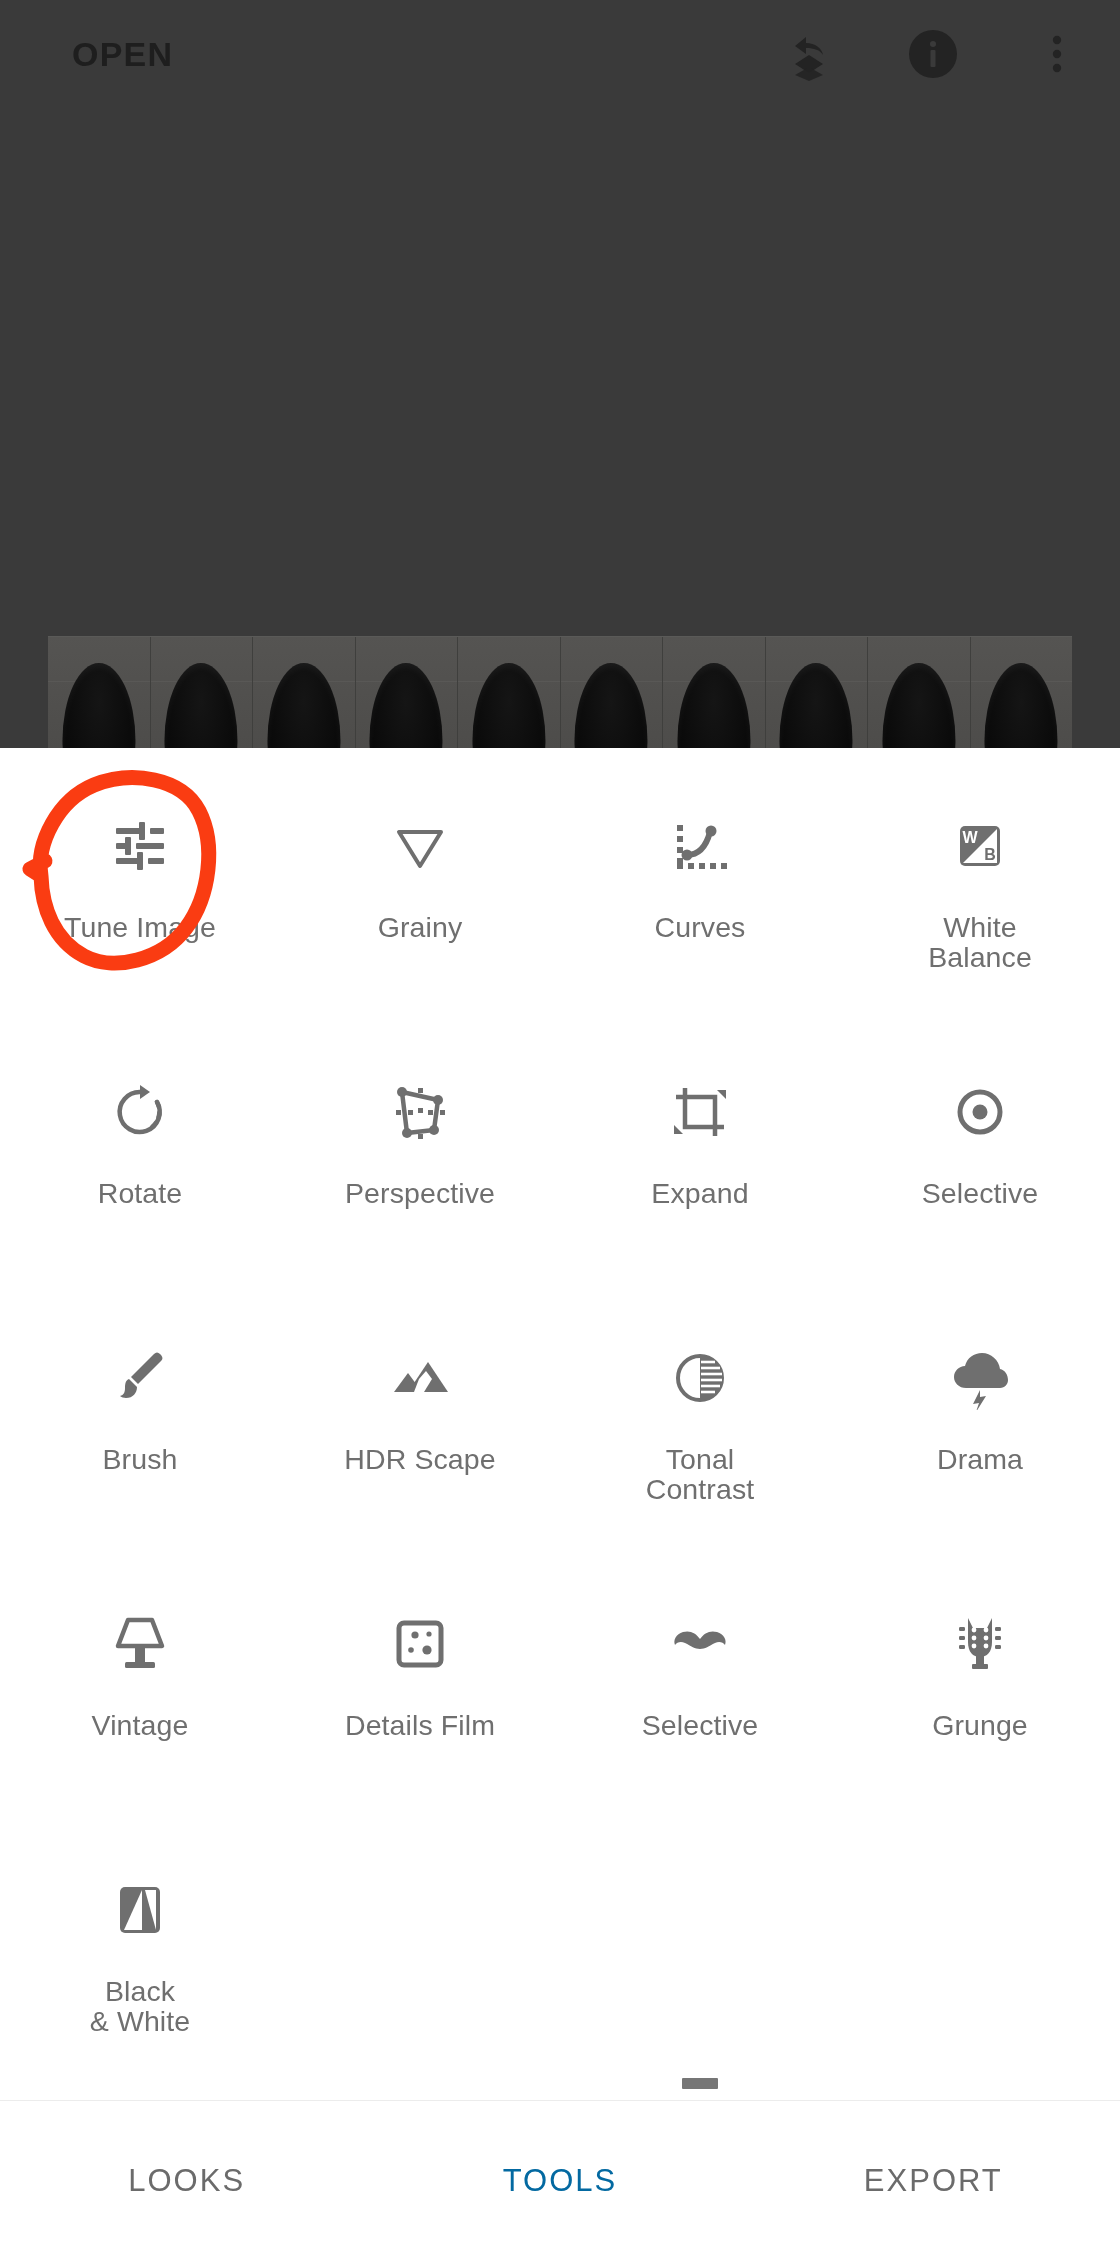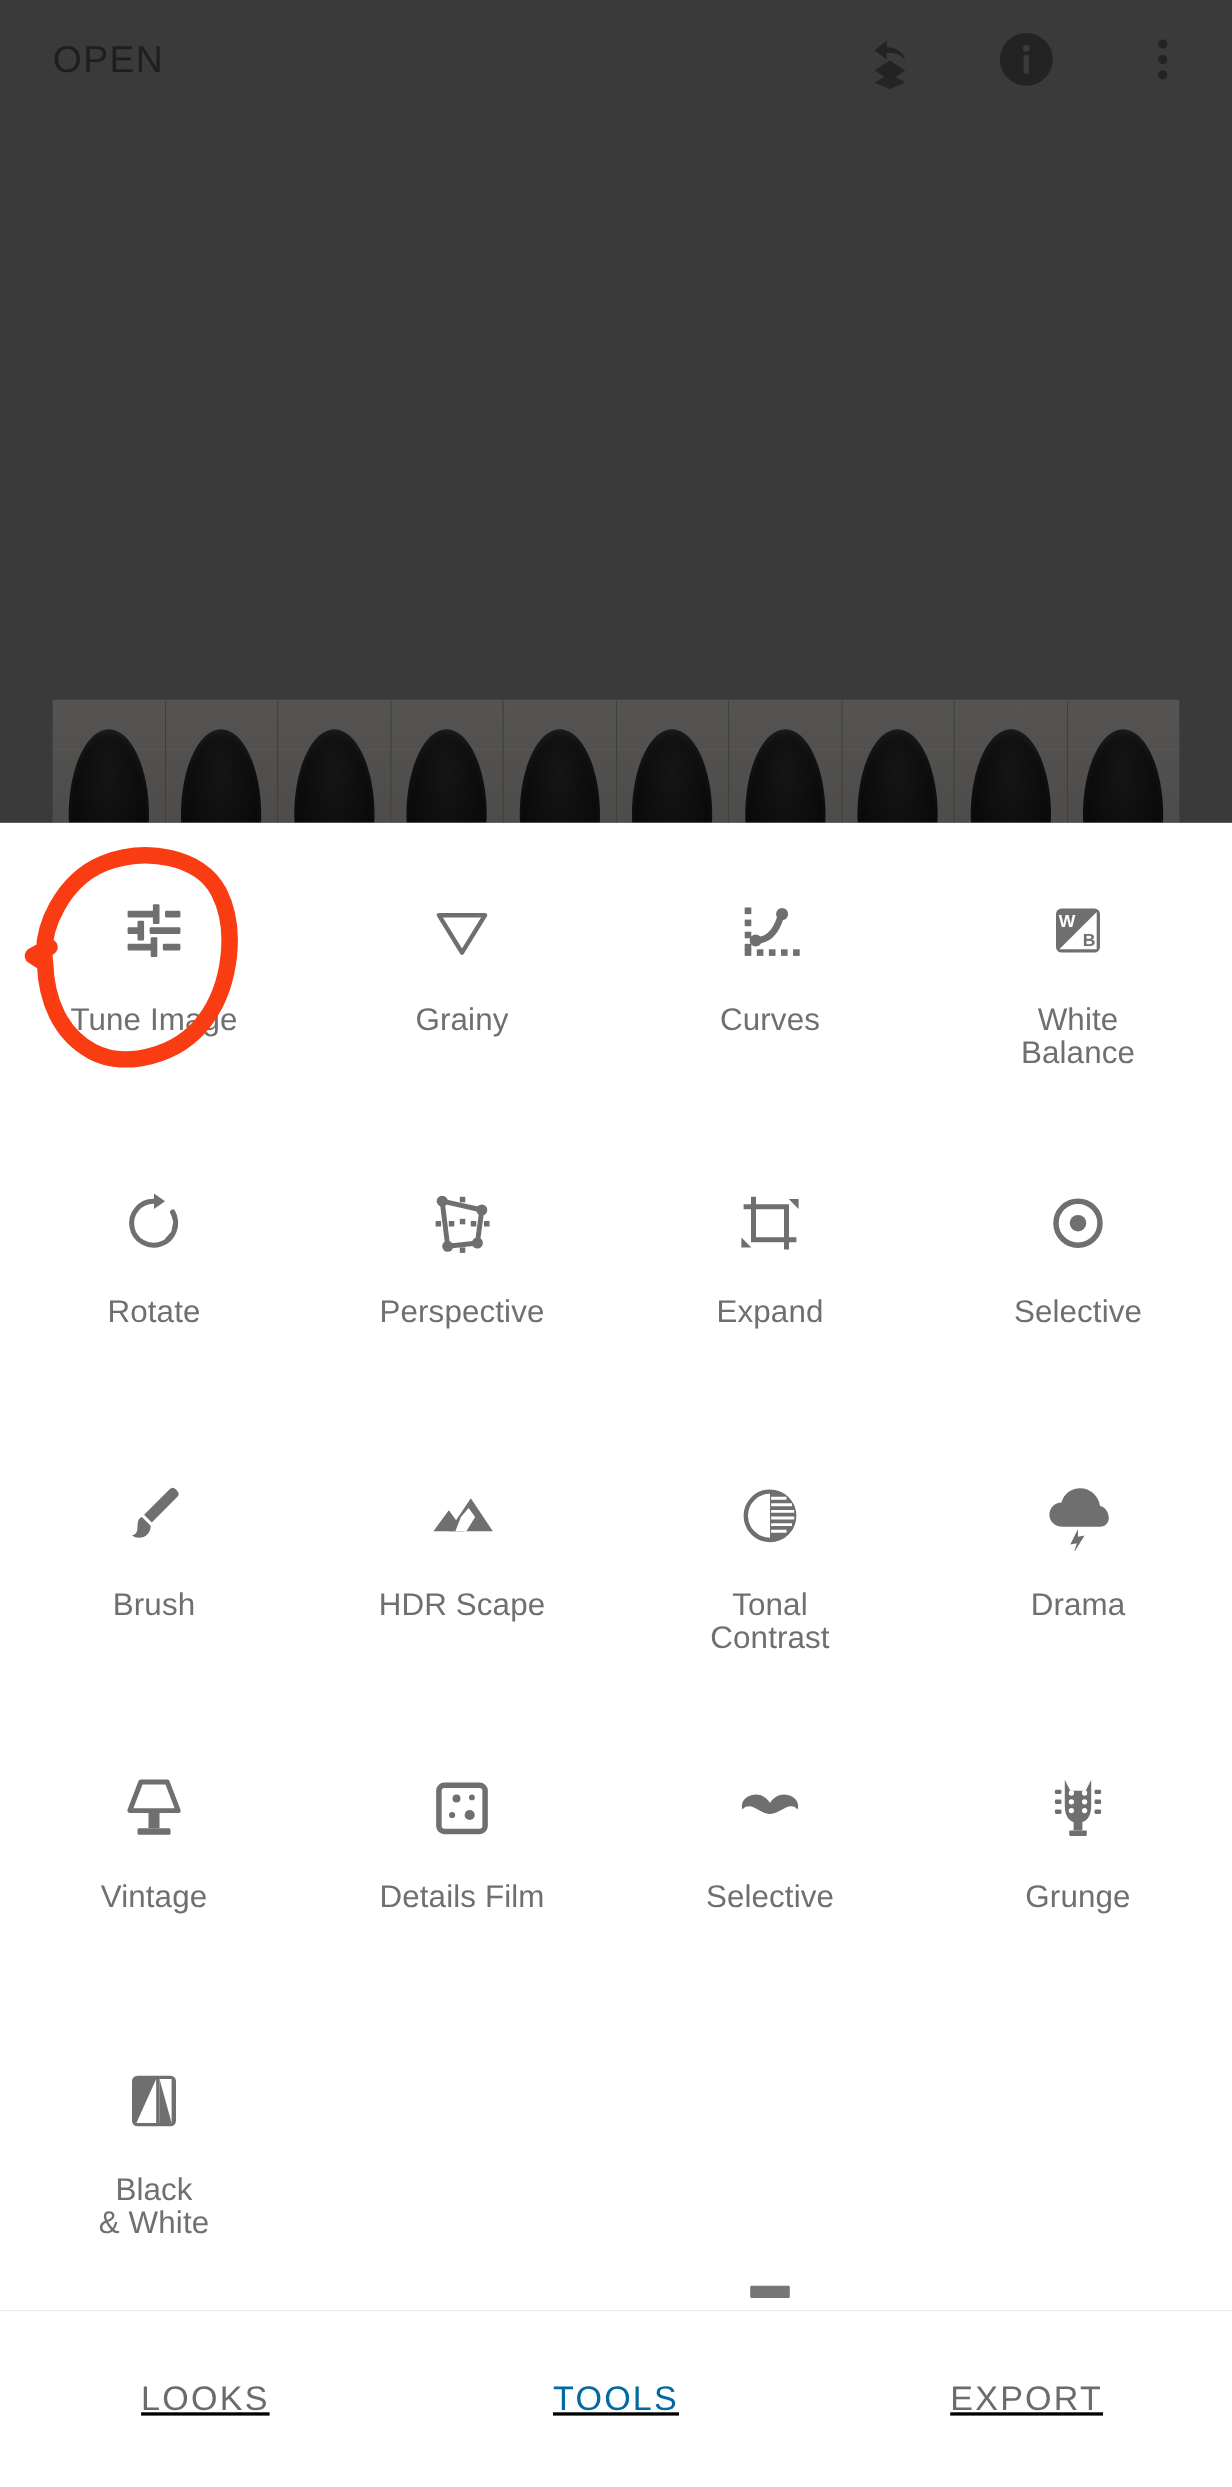--- a/index.html
+++ b/index.html
@@ -34,21 +34,22 @@
     width: 1120px;
     height: 108px;
     display: flex;
     align-items: center;
     padding: 0 36px 0 48px;
   }
   #open-label {
     font-size: 34px;
     letter-spacing: 1.2px;
     color: #1e1e1e;
-    font-weight: 400;
+    font-weight: 700;
+    margin-left: 24px;
   }
   #topbar-actions {
     margin-left: auto;
     display: flex;
     align-items: center;
     gap: 70px;
   }
   .tb-icon {
     width: 54px; height: 54px;
     display: flex; align-items: center; justify-content: center;
@@ -169,21 +170,20 @@
   #bottom-nav {
     position: absolute;
     left: 0;
     top: 2100px;
     width: 1120px;
     height: 161px;
     background: #ffffff;
     border-top: 1px solid #ececec;
     display: flex;
     align-items: center;
-    text-decoration: underline;
   }
   .nav-item {
     flex: 1 1 0;
     text-align: center;
     font-size: 31px;
     letter-spacing: 2.0px;
     color: #6b6b6b;
     cursor: pointer;
     font-weight: 400;
   }

